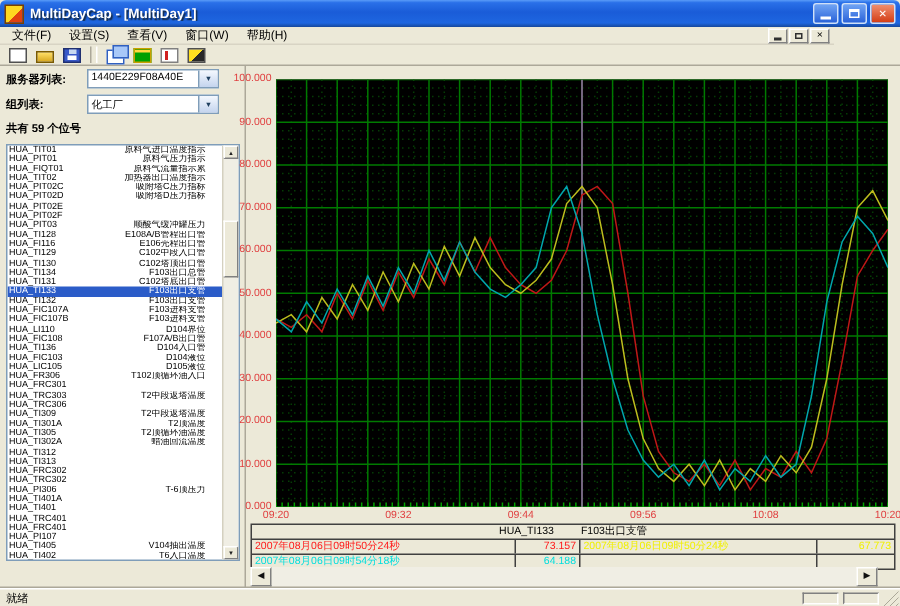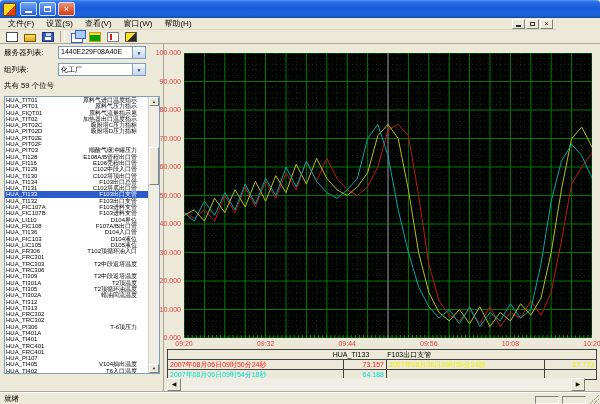--- a/index.html
+++ b/index.html
@@ -36,21 +36,21 @@
   .icon-save-floppy::after{content:"";position:absolute;left:2px;bottom:1px;width:6px;height:3px;background:#fff;}
   .icon-cascade-windows{background:#fff;border:1px solid #3060c0;margin-top:2px;}
   .icon-cascade-windows::after{content:"";position:absolute;left:3px;top:-4px;width:9px;height:7px;background:#a8c8f8;border:1px solid #3060c0;}
   .icon-chart-window{background:#00a000;border:1px solid #c8a000;box-shadow:inset 0 2px 0 #ffd840;}
   .icon-report-chart{background:#fff;border:1px solid #808080;}
   .icon-report-chart::after{content:"";position:absolute;left:2px;bottom:1px;width:2px;height:6px;background:#d02020;box-shadow:3px 2px 0 -1px #d02020;}
   .icon-edit-diagonal{background:linear-gradient(135deg,#ffe020 0 50%,#282828 50% 100%);border:1px solid #505050;}
 
   
   .sidebar{left:0;top:44px;width:164px;height:348px;border-right:1px solid #aca899;box-sizing:border-box;}
-  .srow{position:absolute;left:4px;font-size:7.5px;}
+  .srow{position:absolute;left:4px;font-size:7.5px;font-weight:bold;}
   .combo{position:absolute;width:88px;height:13px;background:#fff;border:1px solid #7f9db9;display:flex;box-sizing:border-box;}
   .combo .val{flex:1;font-size:7px;padding:1px 0 0 2px;white-space:nowrap;overflow:hidden;}
   .combo .drop{width:12px;background:linear-gradient(#f4f8fe,#c4d4ee);border-left:1px solid #7f9db9;display:flex;align-items:center;justify-content:center;font-size:5px;color:#204060;}
   .listbox{position:absolute;left:4px;top:52px;width:156px;height:278px;background:#fff;border:1px solid #7f9db9;box-sizing:border-box;overflow:hidden;}
   .lrow{height:6.3px;line-height:6.3px;font-size:6px;white-space:nowrap;display:flex;padding:0 1px;}
   .lrow .ltag{width:52px;flex:none;overflow:hidden;}
   .lrow .ldesc{flex:1;text-align:right;padding-right:12px;overflow:hidden;}
   .lrow.sel{background:#2b5cc8;color:#fff;}
   .vscroll{position:absolute;right:0;top:0;width:10px;height:100%;background:#f0eee4;border-left:1px solid #d4d0c0;}
   .sbtn{width:10px;height:9px;background:#ece9d8;border:1px solid;border-color:#fff #808080 #808080 #fff;box-sizing:border-box;font-size:4px;text-align:center;line-height:7px;color:#202020;}
@@ -73,30 +73,31 @@
   .c1{width:176px;border-right:1px solid #404040;}
   .c2{width:43px;border-right:1px solid #404040;text-align:right;}
   .c3{width:158px;border-right:1px solid #404040;}
   .c4{width:51px;text-align:right;}
 
   
   .hscroll{position:absolute;left:2px;top:336px;width:418px;height:13px;background:#f0eee4;}
   .hbtn{position:absolute;top:0;width:14px;height:13px;background:#ece9d8;border:1px solid;border-color:#fff #808080 #808080 #fff;box-sizing:border-box;text-align:center;font-size:6px;line-height:11px;color:#101010;}
 
   
-  .statusbar{left:0;top:392px;width:600px;height:12px;background:#ece9d8;border-top:1px solid #fff;box-shadow:0 -1px 0 #aca899;display:flex;align-items:flex-end;box-sizing:border-box;}
+  .statusbar{left:0;top:392px;width:600px;height:12px;background:#ece9d8;border-top:1px solid #fff;box-shadow:0 -1px 0 #aca899;display:flex;align-items:center;box-sizing:border-box;}
   .sready{padding-left:4px;font-size:7.5px;flex:1;}
   .spanel{width:24px;height:8px;border:1px solid;border-color:#808080 #fff #fff #808080;margin-right:3px;box-sizing:border-box;}
   .grip{width:10px;height:10px;margin-right:1px;background:linear-gradient(135deg,transparent 0 50%,#aca899 50% 55%,transparent 55% 70%,#aca899 70% 75%,transparent 75% 90%,#aca899 90% 95%,transparent 95%);}
 </style>
 </head>
 <body>
 
 <div class="abs titlebar">
   <div class="app-icon"></div>
+  <span class="wtitle">MultiDayCap - [MultiDay1]</span>
   <div class="winbtns">
     <div class="wbtn">
         <div class="glyph-min"></div>
       </div>
     <div class="wbtn">
         <div class="glyph-max"></div>
       </div>
     <div class="wbtn close">
         <span>×</span>
       </div>

